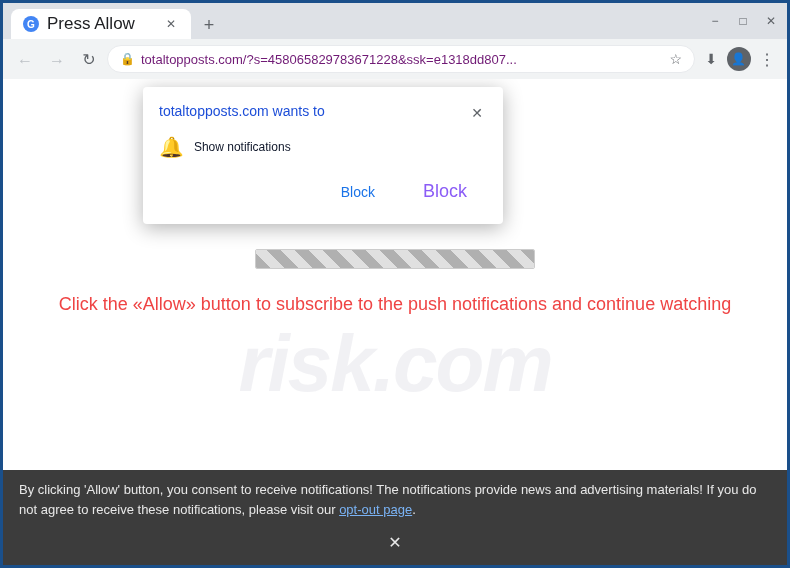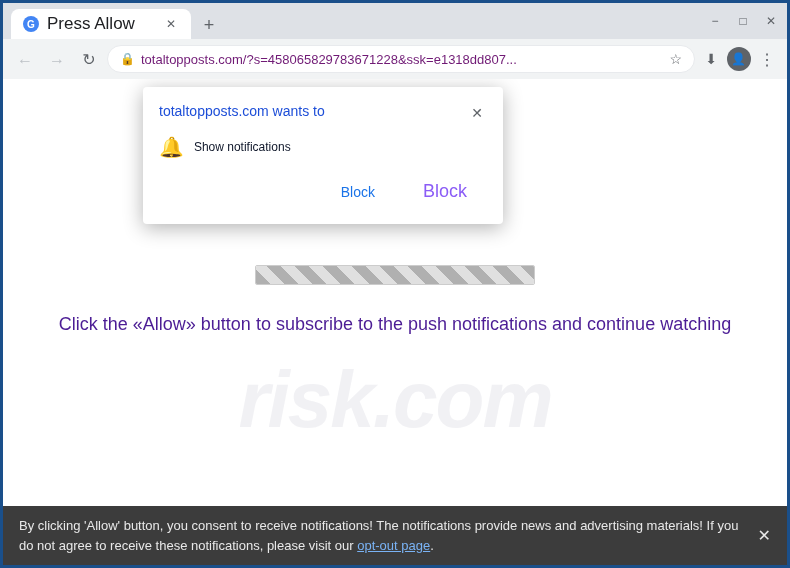--- a/index.html
+++ b/index.html
@@ -244,21 +244,21 @@
         45deg,
         #b0b0b0,
         #b0b0b0 10px,
         #e0e0e0 10px,
         #e0e0e0 20px
       );
     }
 
     .click-instruction {
       font-size: 18px;
-      color: #4c1d95;
+      color: #ef4444;
       font-weight: 500;
       text-align: center;
       width: 700px;
       position: absolute;
       top: 55%;
       left: 50%;
       transform: translateX(-50%);
     }
 
     
@@ -348,20 +348,21 @@
     .bottom-bar {
       background: #3c3c3c;
       color: #e8e8e8;
       padding: 10px 16px;
       font-size: 13px;
       line-height: 1.5;
       display: flex;
       align-items: center;
       justify-content: space-between;
       gap: 12px;
+      flex-direction: column;
     }
 
     .bottom-bar-text {
       flex: 1;
     }
 
     .bottom-bar-link {
       color: #7ab3f5;
       text-decoration: underline;
       cursor: pointer;

